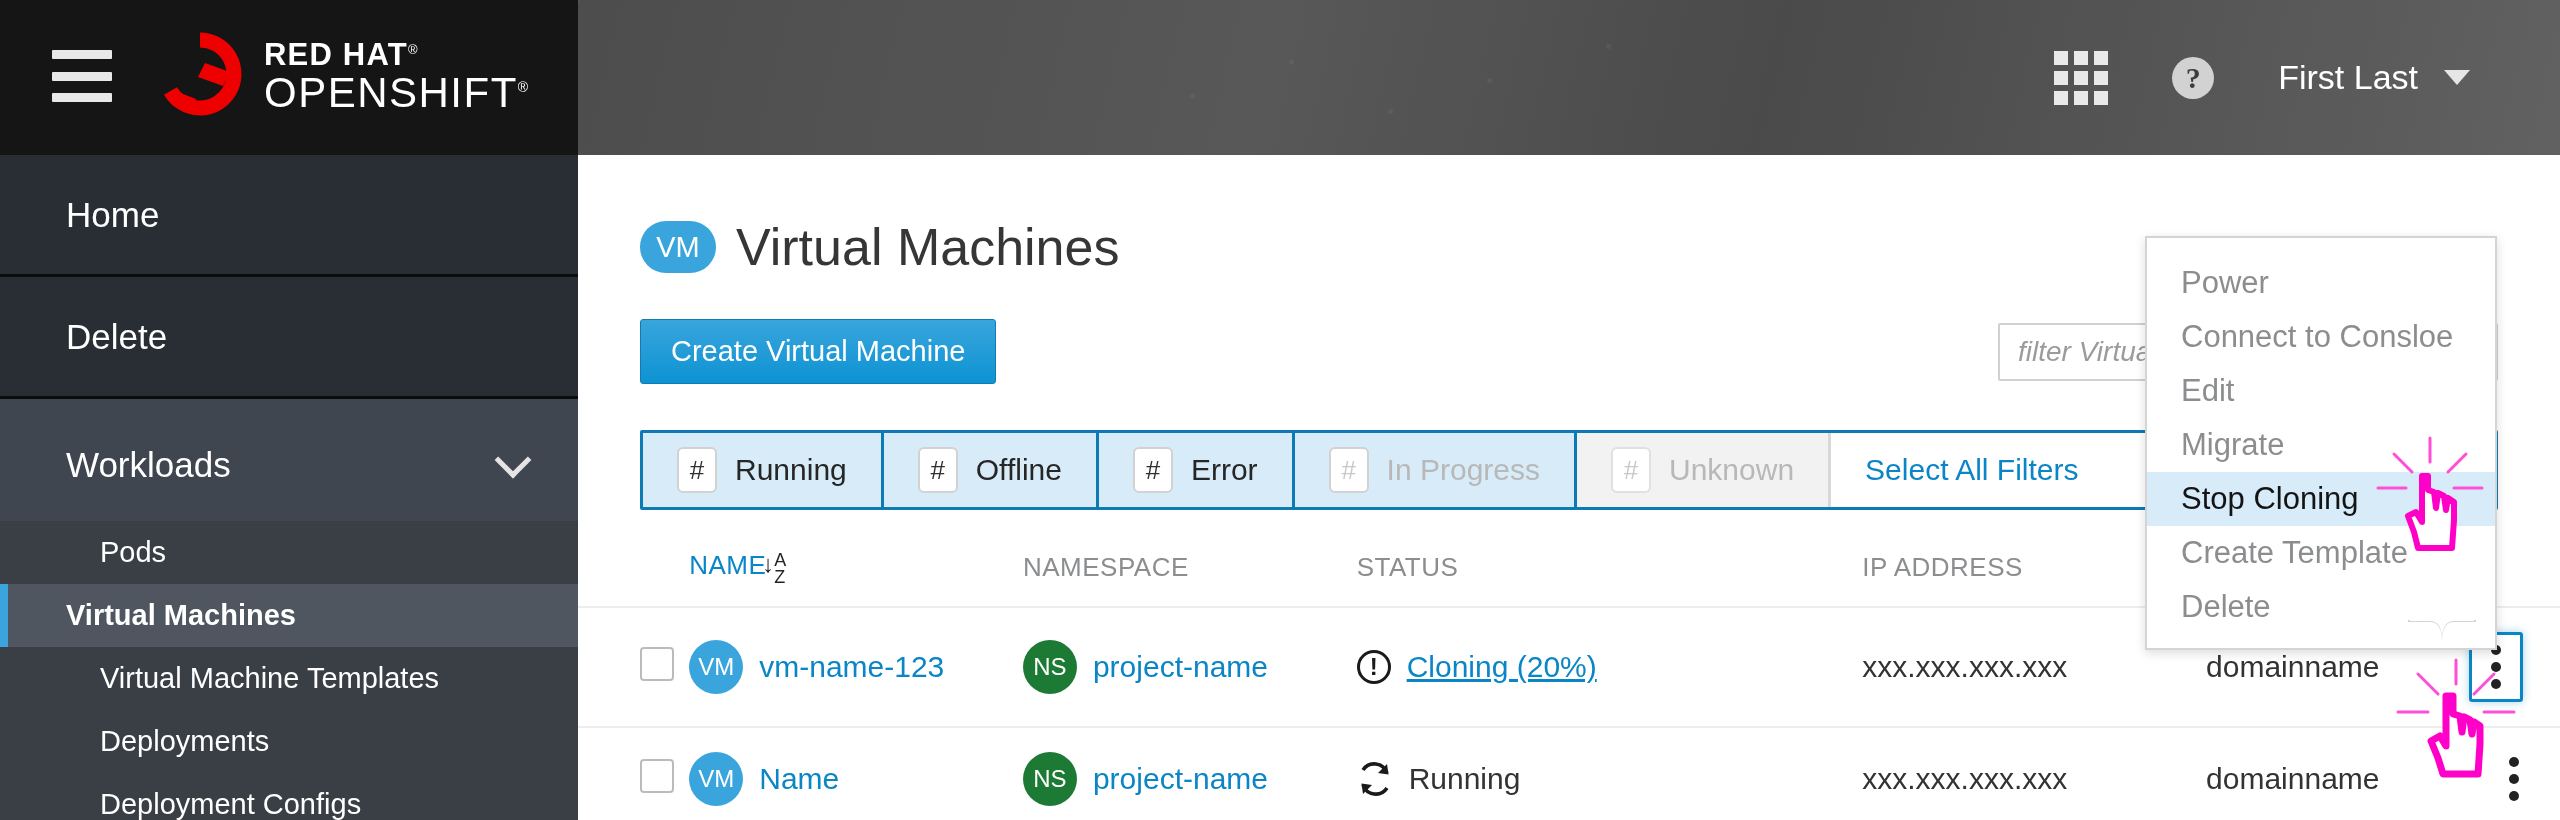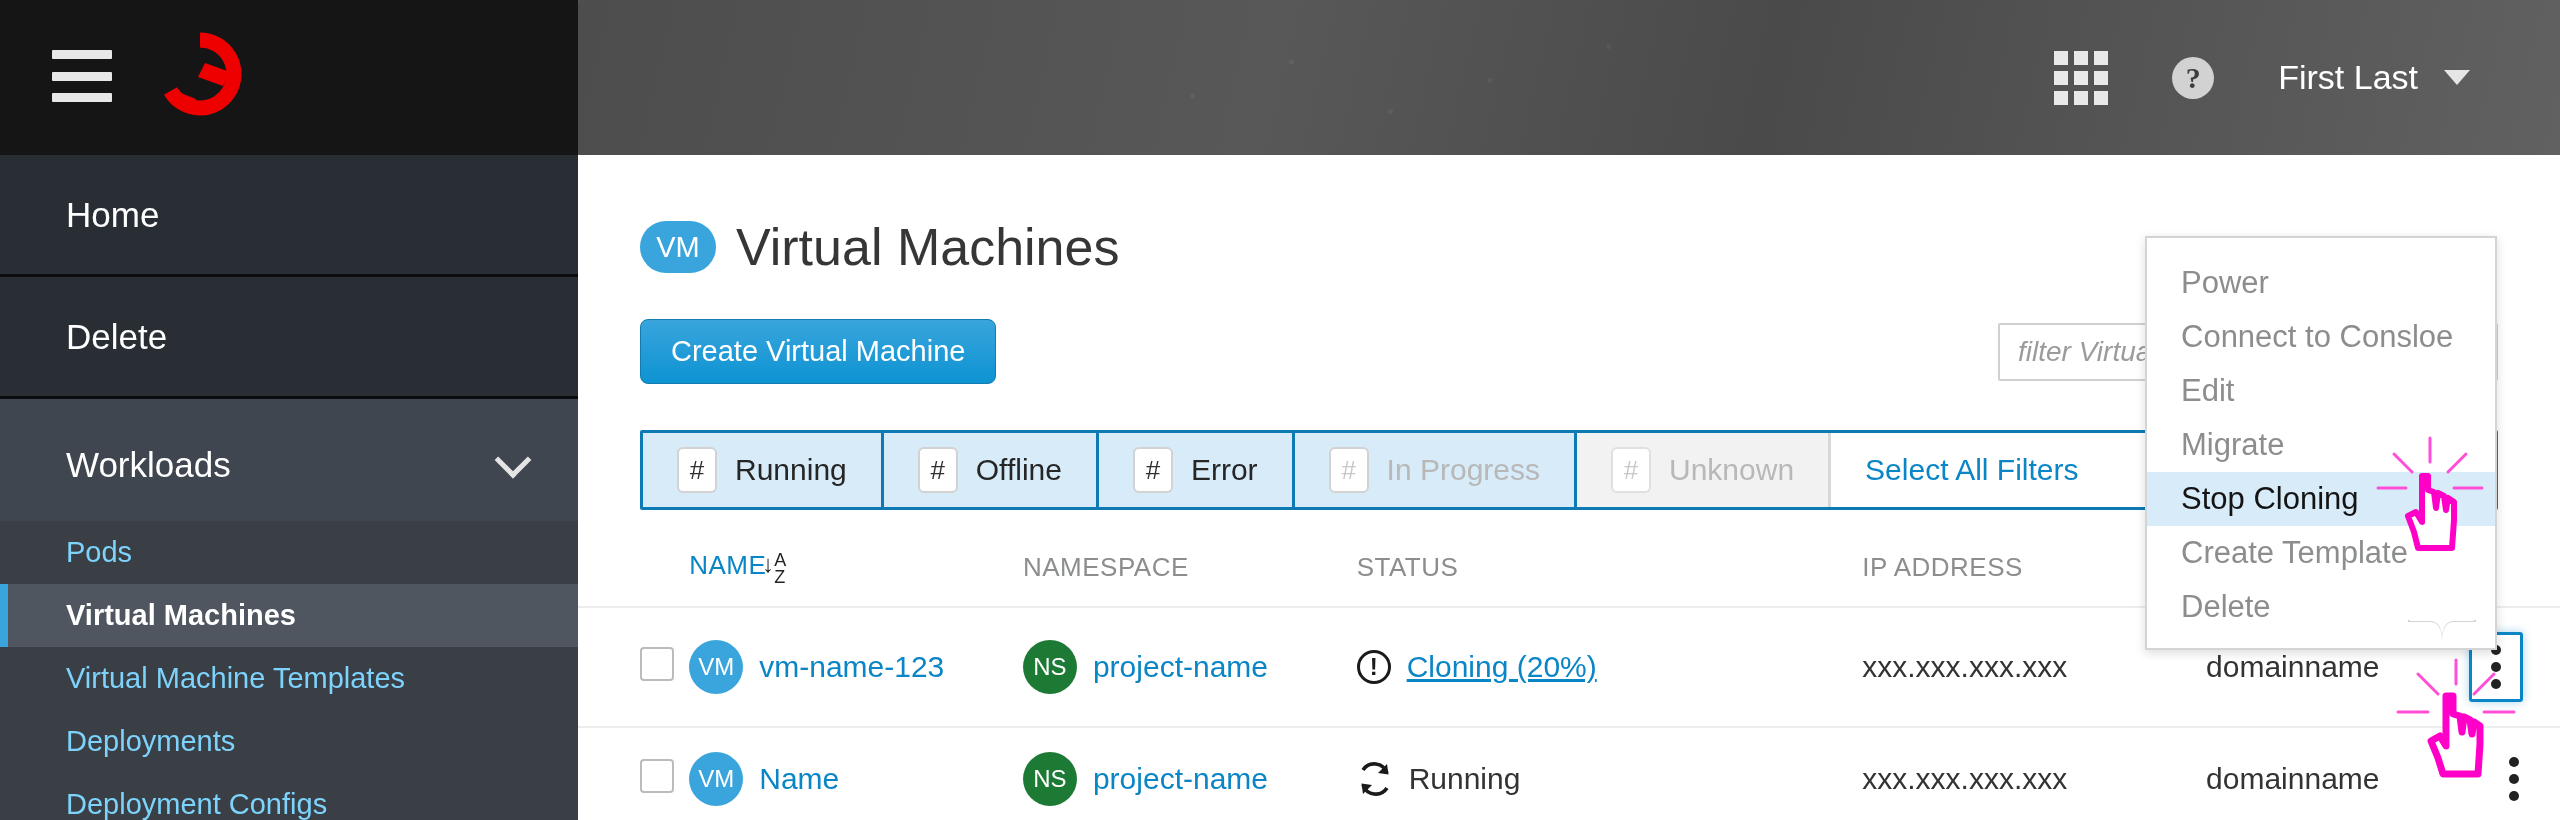--- a/index.html
+++ b/index.html
@@ -87,21 +87,21 @@
     height: 122px; display: flex; align-items: center; justify-content: space-between;
     padding: 10px 52px 0 66px; color: #fff; font-size: 35px; font-weight: 400;
     background: #3f4650; cursor: pointer;
   }
   .chev {
     width: 26px; height: 26px; border-right: 5px solid #e4e4e4; border-bottom: 5px solid #e4e4e4;
     transform: rotate(45deg); margin-top: -10px;
   }
   .nav-sub {
     height: 63px; display: flex; align-items: center;
-    padding-left: 66px; color: #7dd3fc; font-size: 29px;
+    padding-left: 100px; color: #ffffff; font-size: 29px;
     background: #393f45; cursor: pointer;
   }
   .nav-sub.active {
     background: #4f5660; color: #fff; font-weight: 700;
     border-left: 8px solid #39a5dc; padding-left: 58px;
   }
   .nav-sub-wrap { background: #393f45; }
 
   
   .main {
@@ -118,21 +118,21 @@
   }
   .page-title { font-size: 52px; font-weight: 400; color: #363636; }
 
   .toolbar-row {
     display: flex; align-items: center; justify-content: space-between;
     padding: 42px 62px 0 62px;
   }
   .btn-primary {
     background: linear-gradient(180deg,#39a5dc 0%,#0d93d3 100%);
     border: 1px solid #127cb0; color: #fff; font-size: 29px;
-    padding: 15px 30px; border-radius: 8px; cursor: pointer;
+    padding: 15px 30px; border-radius: 3px; cursor: pointer;
     font-family: "Liberation Sans", sans-serif;
   }
   .filter-input {
     width: 500px; height: 58px; border: 2px solid #d0d0d0; border-radius: 2px;
     font-size: 28px; font-style: italic; color: #9b9b9b; padding: 0 18px;
     font-family: "Liberation Sans", sans-serif; background: #fff;
   }
   .filter-input::placeholder { color: #9b9b9b; font-style: italic; }
 
   .filter-bar {
@@ -249,20 +249,28 @@
         <span></span>
     </div>
 
     <div class="brand">
       <div class="rh-logo">
         <svg width="96" height="96" viewBox="0 0 96 96">
           <path d="M48 10 A34 34 0 1 1 18.5 61" fill="none" stroke="#e00" stroke-width="15"></path>
           <path d="M53 33 L78 42 L71 56 L46 47 Z" fill="#e00"></path>
           <path d="M26 62 L44 69 L38 82 L20 75 Z" fill="#e00"></path>
         </svg>
+      </div>
+      <div class="brand-text">
+        <div class="brand-line1">
+          <span>RED HAT</span><sup>®</sup>
+        </div>
+        <div class="brand-line2">
+          <span>OPENSHIFT</span><sup>®</sup>
+        </div>
       </div>
     </div>
 
     <div class="masthead-right">
       <div class="mh-btn">
         <span class="grid-icon">
           <i></i>
             <i></i>
             <i></i>
             <i></i>

